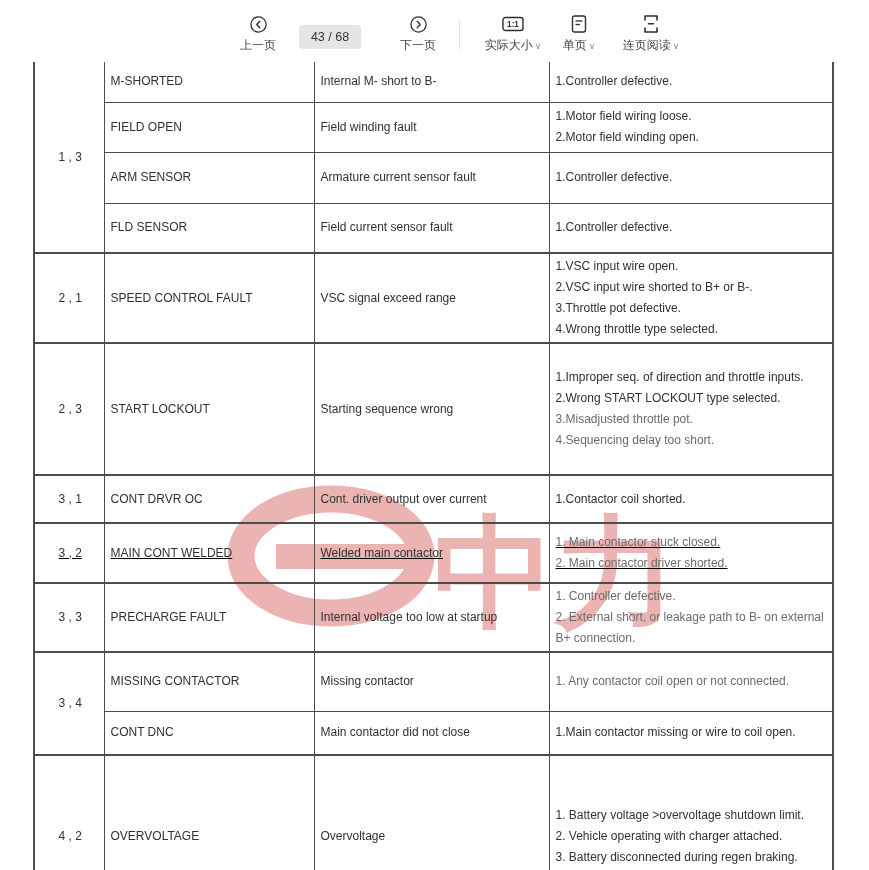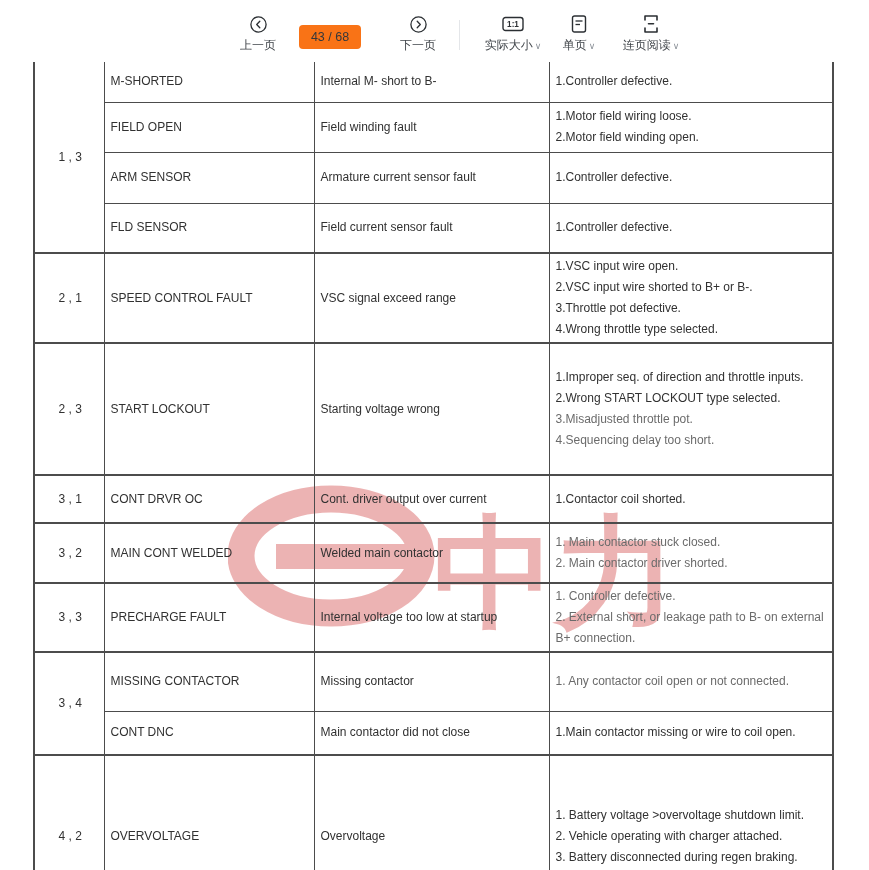--- a/index.html
+++ b/index.html
@@ -8,21 +8,21 @@
     font-family:"Liberation Sans","DejaVu Sans",sans-serif;
     position:relative;
   }
   .top-hairline{position:absolute;left:0;top:10px;width:869px;height:1px;background:#ececec;}
   
   .toolbar{position:absolute;left:0;top:10px;width:869px;height:48px;background:#ffffff;z-index:5;}
   .tb-item{position:absolute;top:4px;display:flex;flex-direction:column;align-items:center;cursor:pointer;justify-content:flex-end;}
   .tb-item .ic{height:20px;display:flex;align-items:center;justify-content:center;}
   .tb-item .lbl{font-size:12px;color:#40454a;margin-top:3px;white-space:nowrap;}
   .tb-item svg{display:block;}
-  .pagebox{position:absolute;left:299px;top:15px;width:62px;height:24px;background:#f97316;border-radius:4px;
+  .pagebox{position:absolute;left:299px;top:15px;width:62px;height:24px;background:#e5e5e5;border-radius:4px;
     display:flex;align-items:center;justify-content:center;font-size:12.5px;color:#33373c;cursor:text;}
   .tb-divider{position:absolute;left:459px;top:10px;width:1px;height:30px;background:#e4e6e9;}
   .chev{font-size:9px;color:#8a9097;margin-left:2px;}
   
   .page{position:absolute;left:0;top:58px;width:869px;height:812px;background:#fff;}
   table.fault{border-collapse:collapse;table-layout:fixed;position:absolute;left:33px;top:4px;width:799px;
     border-left:2px solid #4c4c4c;border-right:2px solid #4c4c4c;z-index:2;background:transparent;}
   table.fault td{border:1px solid #4c4c4c;vertical-align:middle;font-size:12px;line-height:21px;color:#313131;
     padding:2px 4px 2px 6px;overflow:hidden;}
   table.fault tr.group-start td{border-top:2px solid #4c4c4c;}
@@ -154,37 +154,37 @@
           <td class="causes">
             <div class="cause">1.VSC input wire open.</div>
             <div class="cause">2.VSC input wire shorted to B+ or B-.</div>
             <div class="cause">3.Throttle pot defective.</div>
             <div class="cause">4.Wrong throttle type selected.</div>
           </td>
         </tr>
         <tr class="group-start" style="height: 132px;">
           <td class="code" rowspan="1">2 , 3</td>
           <td class="name">START LOCKOUT</td>
-          <td class="desc muted">Starting voltage wrong</td>
+          <td class="desc muted">Starting sequence wrong</td>
           <td class="causes">
             <div class="cause hang">1.Improper seq. of direction and throttle inputs.</div>
             <div class="cause hang">2.Wrong START LOCKOUT type selected.</div>
             <div class="cause muted">3.Misadjusted throttle pot.</div>
             <div class="cause muted">4.Sequencing delay too short.</div>
           </td>
         </tr>
         <tr class="group-start" style="height: 48px;">
           <td class="code" rowspan="1">3 , 1</td>
           <td class="name muted">CONT DRVR OC</td>
           <td class="desc muted">Cont. driver output over current</td>
           <td class="causes">
             <div class="cause">1.Contactor coil shorted.</div>
           </td>
         </tr>
-        <tr class="group-start" style="height: 60px;">
+        <tr class="group-start" style="height: 60px; text-decoration: underline;">
           <td class="code" rowspan="1">3 , 2</td>
           <td class="name muted">MAIN CONT WELDED</td>
           <td class="desc muted">Welded main contactor</td>
           <td class="causes">
             <div class="cause muted">1. Main contactor stuck closed.</div>
             <div class="cause muted">2. Main contactor driver shorted.</div>
           </td>
         </tr>
         <tr class="group-start" style="height: 67px;">
           <td class="code" rowspan="1">3 , 3</td>

